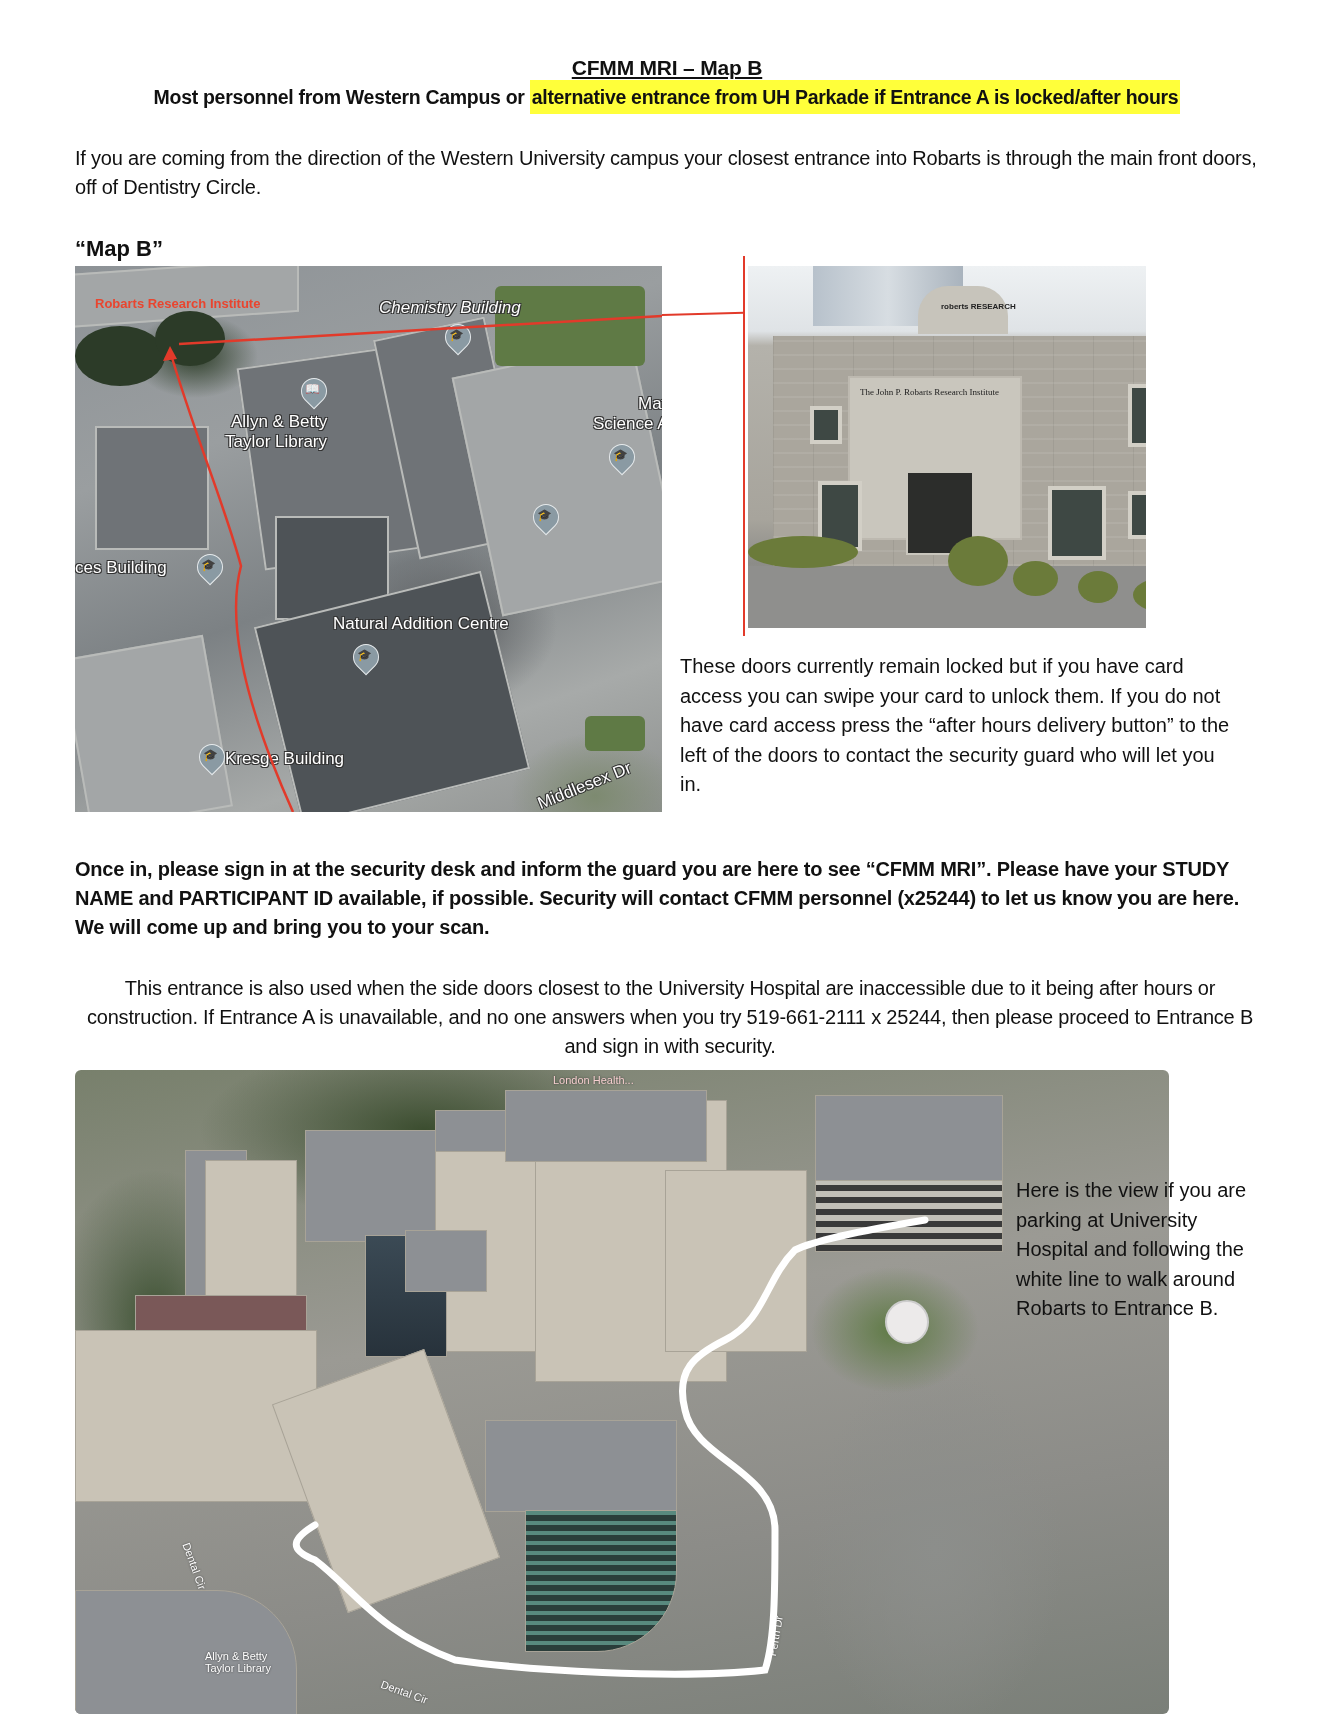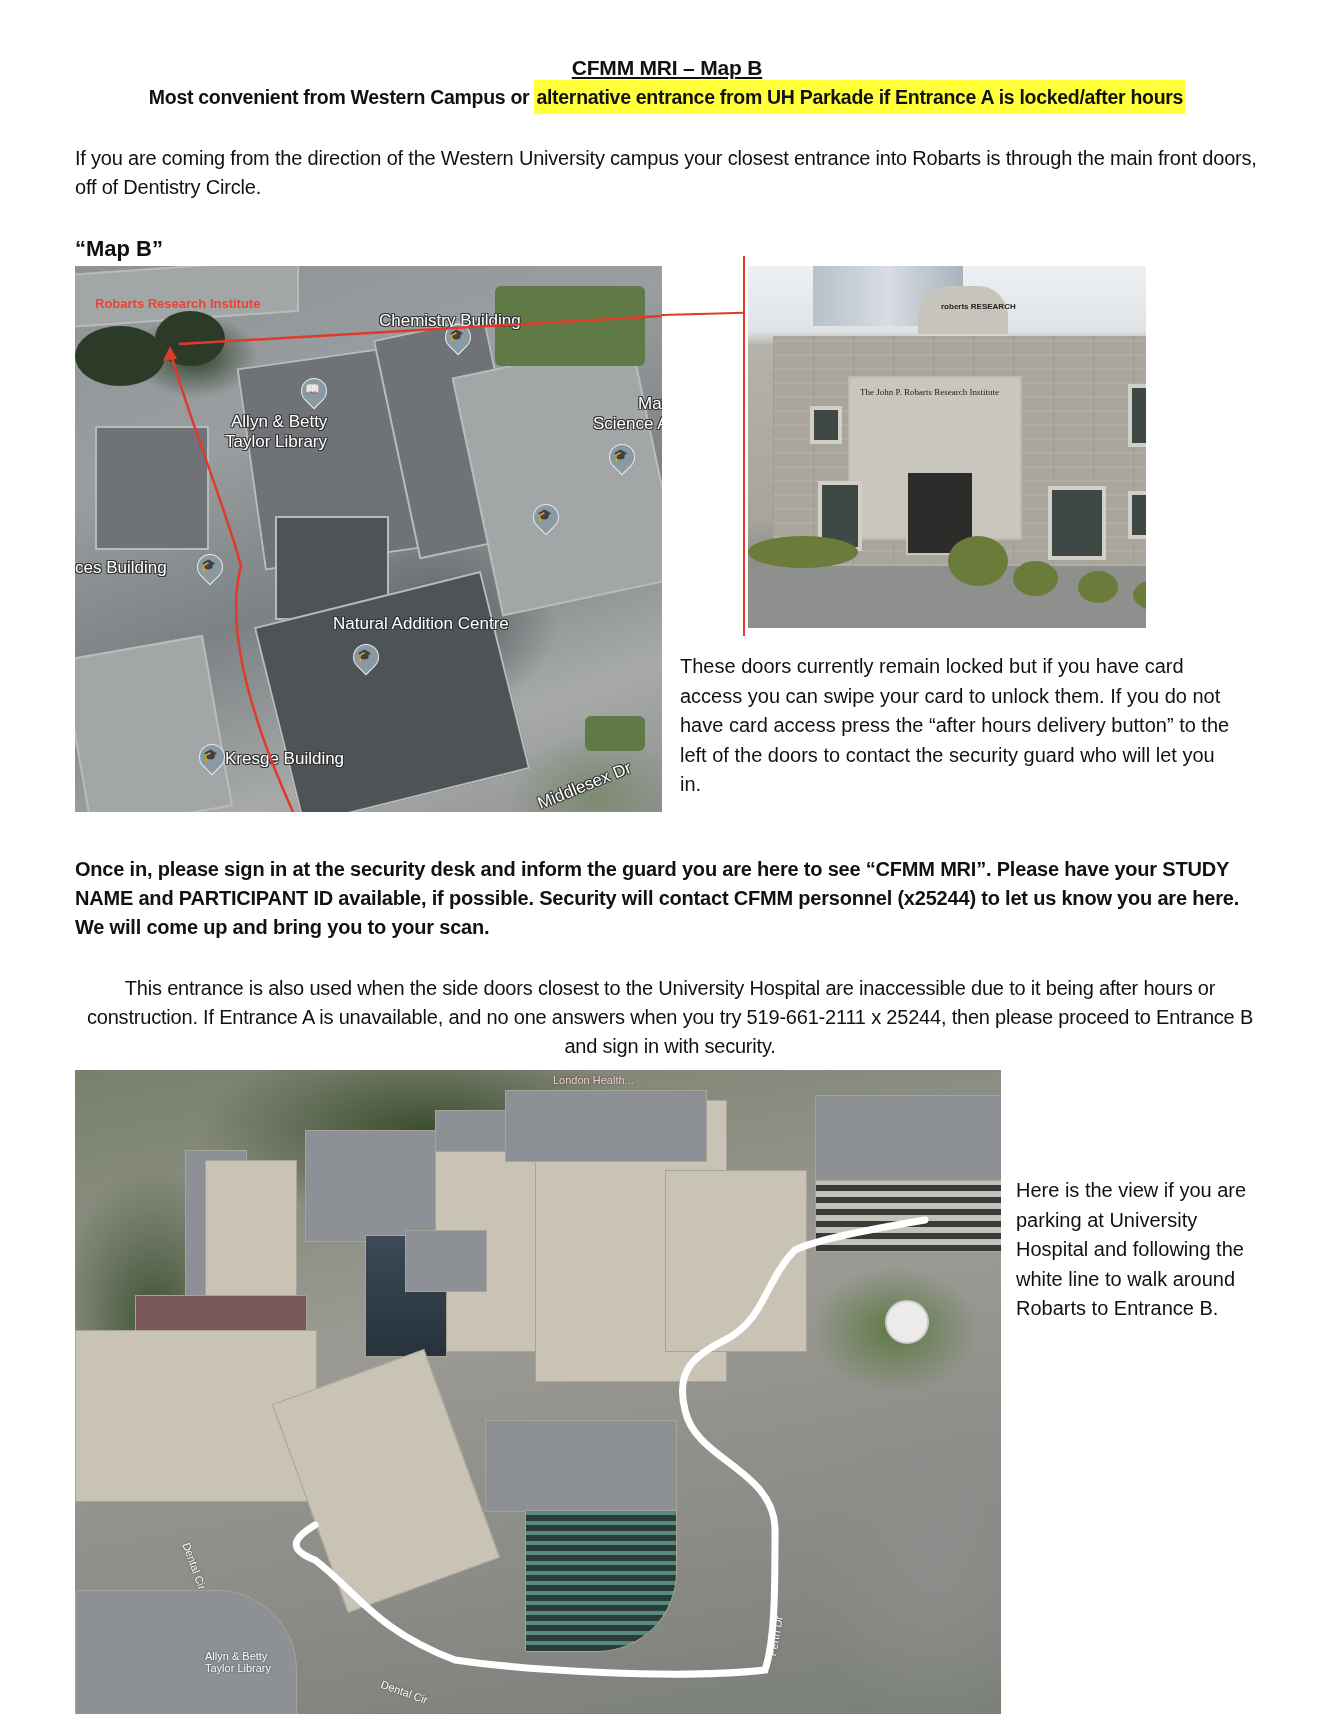--- a/index.html
+++ b/index.html
@@ -85,48 +85,49 @@
     }
     .glass-tower { position: absolute; left: 65px; top: 0; width: 150px; height: 60px; background: linear-gradient(90deg,#b7c1cb,#d7dde2,#a9b3bd); }
     .shrub { position: absolute; background: #6b7b3a; border-radius: 50%; }
     .road { position: absolute; left: 0; top: 300px; width: 479px; height: 62px; background: #8f8f8d; }
 
     .redline { position: absolute; background: #e23a2a; }
     .photo-caption { left: 680px; top: 652px; width: 560px; font-size: 20px; line-height: 29.5px; }
 
     
     .map2 {
-      left: 75px; top: 1070px; width: 926px; height: 644px; overflow: hidden;
+      left: 75px; top: 1070px; width: 1094px; height: 644px; overflow: hidden;
       background:
         radial-gradient(ellipse 300px 120px at 350px 60px, #3b4d2f 0%, rgba(59,77,47,0) 75%),
         radial-gradient(ellipse 140px 200px at 80px 250px, #3e5233 0%, rgba(62,82,51,0) 75%),
         radial-gradient(ellipse 120px 90px at 820px 260px, #5e7a44 0%, rgba(94,122,68,0) 70%),
         radial-gradient(ellipse 160px 230px at 860px 480px, #8c8e8b 0%, rgba(140,142,139,0) 80%),
         linear-gradient(170deg, #78806c 0%, #9b9a94 40%, #8c8c88 70%, #7a7f78 100%);
+      border-radius: 6px;
     }
     .b2 { position: absolute; background: #c9c3b6; border: 1px solid #a8a397; }
     .b2.roof { background: #8d9094; }
     .b2.glass { background: linear-gradient(180deg, #3b4a55, #27323b); }
     .b2.teal { background: repeating-linear-gradient(0deg, #2a3d3a 0 6px, #58897e 6px 10px); border-radius: 0 0 80px 0; }
     .b2.brick { background: #7a5858; }
     .heli { position: absolute; width: 40px; height: 40px; border-radius: 50%; background: #eceaea; border: 2px solid #ccc; }
     .map2-label {
       position: absolute; color: #f6d0cf; font-size: 11px;
       font-family: "Liberation Sans", sans-serif; white-space: nowrap;
       text-shadow: 0 0 2px #333;
     }
     .map2-label.white { color: #fff; }
     .side-caption { left: 1016px; top: 1176px; width: 240px; font-size: 20px; line-height: 29.5px; }
   </style>
 </head>
 <body>
 
 <div class="abs title">CFMM MRI – Map B</div>
 <div class="abs subtitle">
-  <span>Most convenient from Western Campus or </span><span class="hl">alternative entrance from UH Parkade if Entrance A is locked/after hours</span>
+  <span>Most personnel from Western Campus or </span><span class="hl">alternative entrance from UH Parkade if Entrance A is locked/after hours</span>
 </div>
 
 <div class="abs para" style="left:75px; top:144px; width:1190px;">If you are coming from the direction of the Western University campus your closest entrance into Robarts is through the main front doors, off of Dentistry Circle.</div>
 
 <div class="abs map-b-label">“Map B”</div>
 
 <div class="abs map1">
   <div class="bldg light" style="left:-10px; top:0; width:230px; height:50px; transform:skewY(-4deg);"></div>
   <div class="tree" style="left:0; top:60px; width:90px; height:60px;"></div>
   <div class="tree" style="left:80px; top:45px; width:70px; height:55px;"></div>
@@ -134,21 +135,21 @@
   <div class="bldg dark" style="left:200px; top:250px; width:110px; height:100px;"></div>
   <div class="bldg" style="left:320px; top:60px; width:110px; height:220px; transform:rotate(-12deg);"></div>
   <div class="bldg light" style="left:400px; top:90px; width:180px; height:240px; transform:rotate(-12deg);"></div>
   <div class="bldg dark" style="left:200px; top:330px; width:230px; height:200px; transform:rotate(-14deg);"></div>
   <div class="bldg light" style="left:0; top:380px; width:140px; height:170px; transform:rotate(-10deg);"></div>
   <div class="bldg" style="left:20px; top:160px; width:110px; height:120px;"></div>
   <div class="grass" style="left:420px; top:20px; width:150px; height:80px;"></div>
   <div class="grass" style="left:510px; top:450px; width:60px; height:35px;"></div>
 
   <div class="map-label red" style="left:20px; top:30px;">Robarts Research Institute</div>
-  <div class="map-label" style="left:304px; top:45px;">Chemistry Building</div>
+  <div class="map-label" style="left:304px; top:32px;font-style:italic;">Chemistry Building</div>
   <div class="pin" style="left:370px; top:58px;">
       <span>🎓</span>
     </div>
   <div class="pin" style="left:226px; top:112px;">
       <span>📖</span>
     </div>
   <div class="map-label" style="left:156px; top:146px;">Allyn &amp; Betty</div>
   <div class="map-label" style="left:150px; top:166px;">Taylor Library</div>
   <div class="map-label" style="left:518px; top:128px;margin-left:45px;">Materials</div>
   <div class="map-label" style="left:518px; top:148px;">Science A</div>

